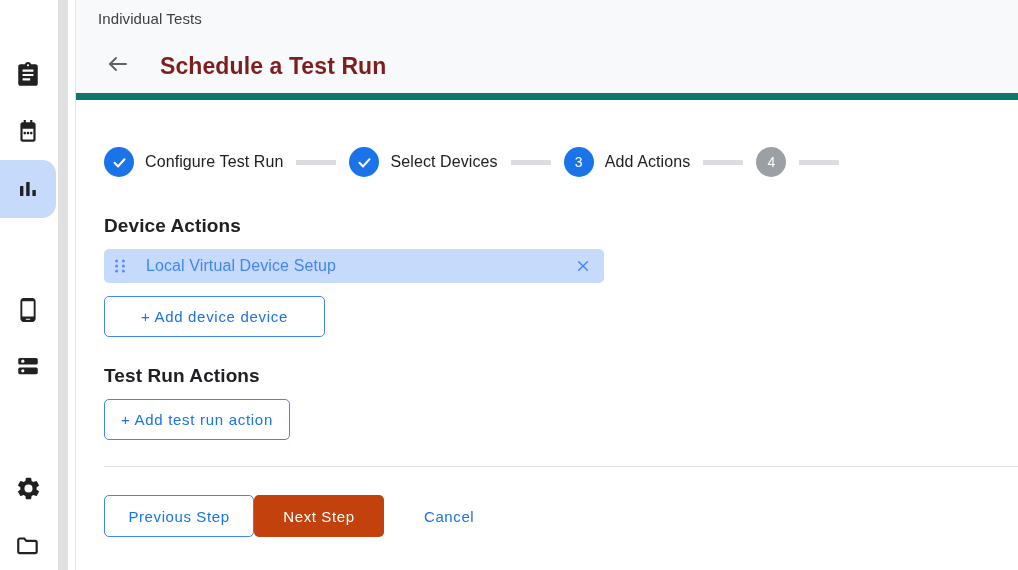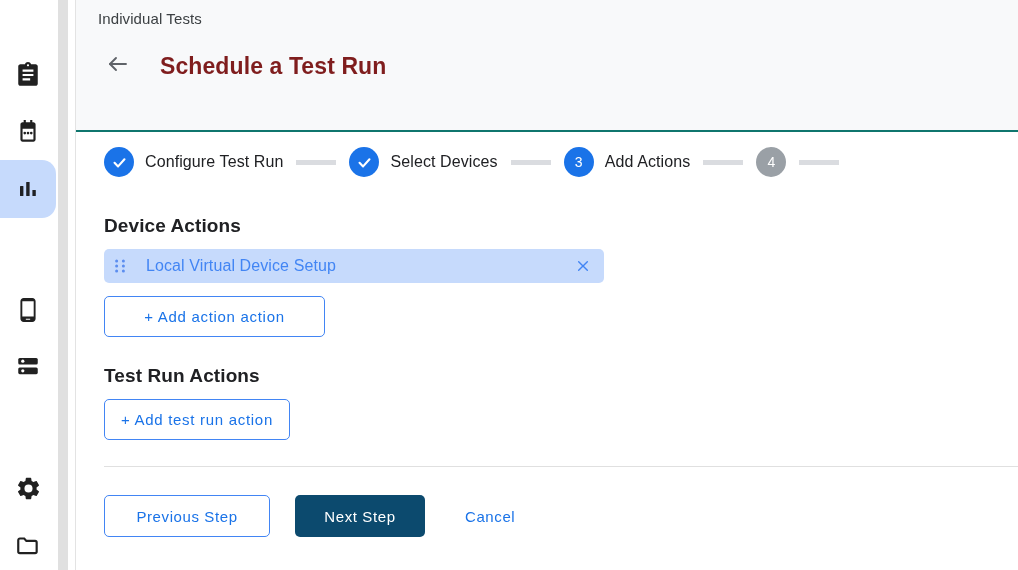--- a/index.html
+++ b/index.html
@@ -75,23 +75,23 @@
     position: absolute;
     left: 76px;
     top: 0;
     width: 942px;
     height: 570px;
     background: #ffffff;
   }
 
   .page-header {
     position: relative;
-    height: 132px;
+    height: 100px;
     background: #f8f9fa;
-    border-bottom: 2px solid #0f766e;
+    border-bottom: 7px solid #0f766e;
   }
   .breadcrumb {
     position: absolute;
     left: 22px;
     top: 10px;
     font-size: 15px;
     color: #3c4043;
     letter-spacing: 0.1px;
   }
   .title-row {
@@ -249,38 +249,37 @@
 
   
   .footer {
     position: absolute;
     left: 28px;
     top: 495px;
     display: flex;
     align-items: center;
   }
   .btn-prev {
-    width: 166px;
+    width: 150px;
     height: 42px;
     border: 1px solid #4285f4;
     border-radius: 5px;
     background: #ffffff;
     color: #1a73e8;
     font-size: 15px;
     font-family: "Liberation Sans", sans-serif;
     letter-spacing: 0.6px;
     cursor: pointer;
   }
   .btn-next {
-    margin-left: 25px;
     width: 130px;
     height: 42px;
     border: none;
     border-radius: 5px;
-    background: #0c4a6e;
+    background: #c2410c;
     color: #ffffff;
     font-size: 15px;
     font-family: "Liberation Sans", sans-serif;
     letter-spacing: 0.6px;
     cursor: pointer;
   }
   .btn-cancel {
     margin-left: 36px;
     border: none;
     background: transparent;
@@ -435,21 +434,21 @@
       </span>
       <span class="chip-label">Local Virtual Device Setup</span>
       <span class="chip-close">
         <svg width="16" height="16" viewBox="0 0 24 24" fill="none" stroke="#4285f4" stroke-width="2.1" stroke-linecap="round">
           <line x1="5.5" y1="5.5" x2="18.5" y2="18.5"></line>
           <line x1="18.5" y1="5.5" x2="5.5" y2="18.5"></line>
         </svg>
       </span>
     </div>
 
-    <button class="outline-btn" id="add-device-action-button">+ Add action action</button>
+    <button class="outline-btn" id="add-device-action-button">+ Add device device</button>
 
     <h2 class="section-title" id="test-run-actions-title">Test Run Actions</h2>
 
     <button class="outline-btn" id="add-test-run-action-button">+ Add test run action</button>
 
     <div class="divider"></div>
 
     <div class="footer">
       <button class="btn-prev">Previous Step</button>
       <button class="btn-next">Next Step</button>

